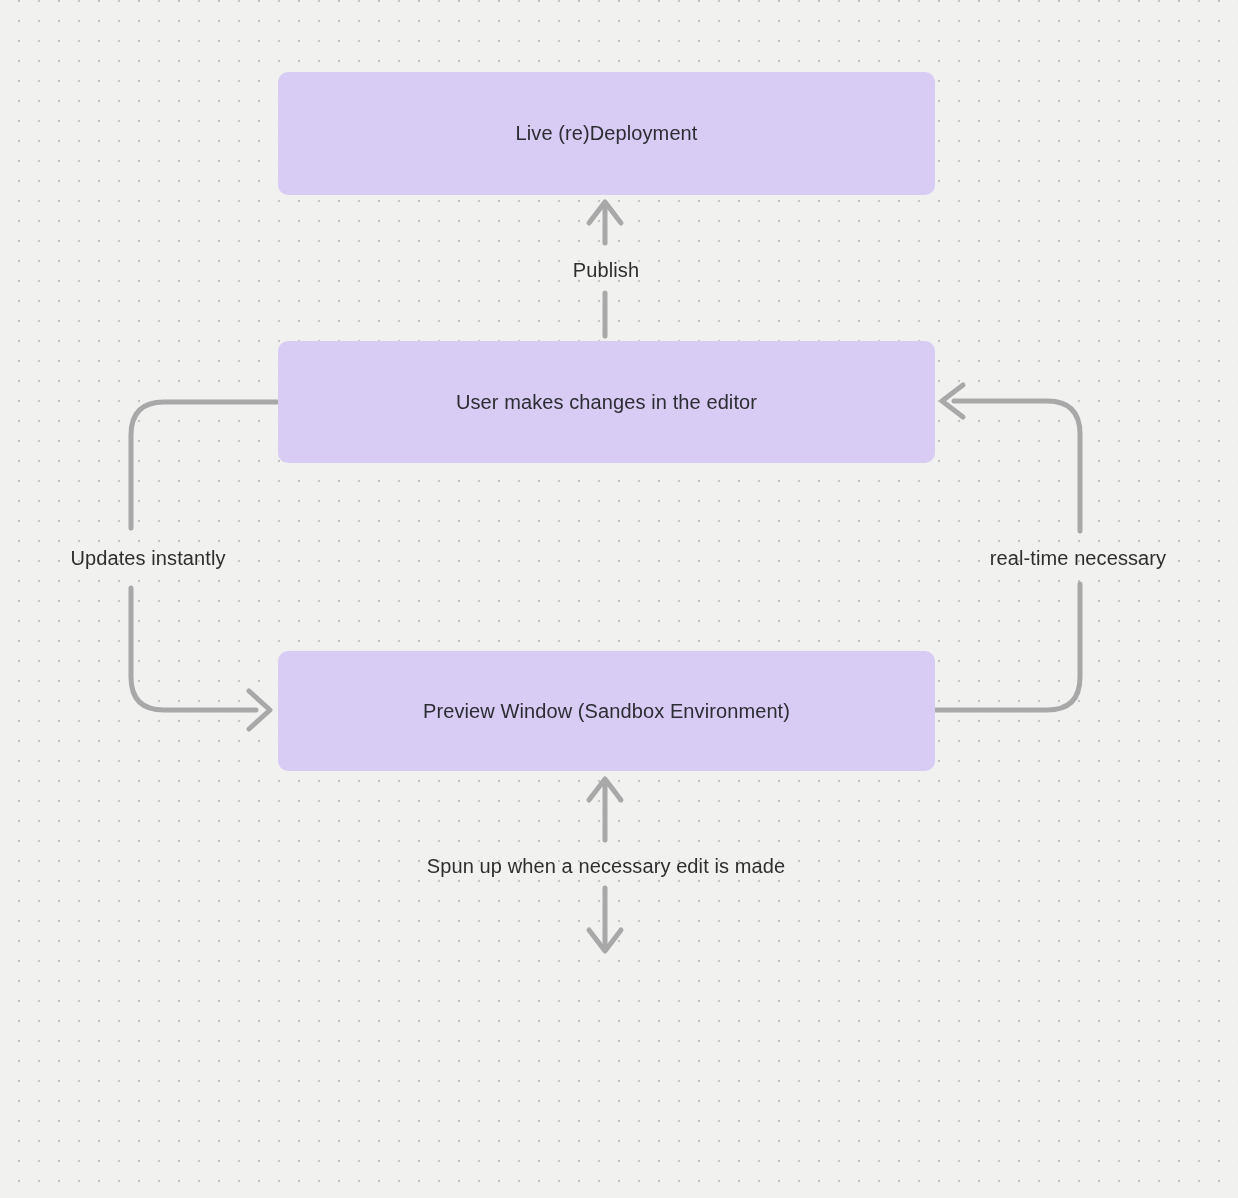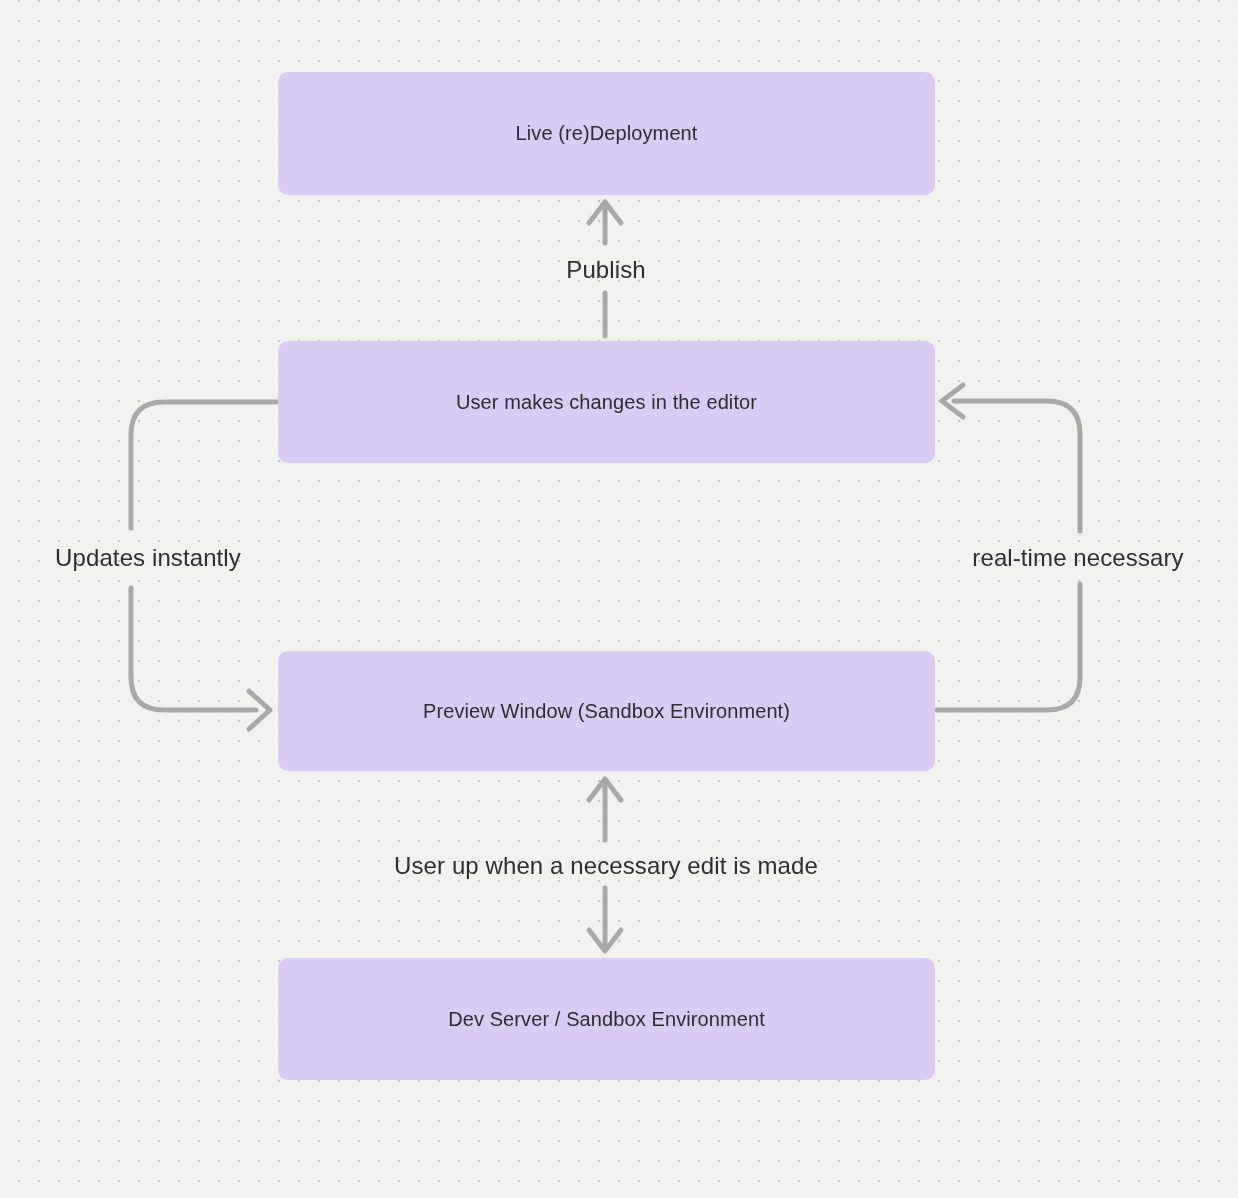--- a/index.html
+++ b/index.html
@@ -49,21 +49,21 @@
     letter-spacing: 0.1px;
   }
   .node-live     { top: 72px;  height: 123px; }
   .node-user     { top: 341px; height: 122px; }
   .node-preview  { top: 651px; height: 120px; }
   .node-dev      { top: 958px; height: 122px; }
   .edge-label {
     position: absolute;
     transform: translate(-50%, -50%);
     white-space: nowrap;
-    font-size: 24px;
+    font-size: 20px;
     color: #2e2e2e;
     letter-spacing: 0.1px;
   }
   .label-publish  { left: 606px;  top: 270px; }
   .label-updates  { left: 148px;  top: 558px; }
   .label-feedback { left: 1078px; top: 558px; }
   .label-spun     { left: 606px;  top: 866px; }
 </style>
 </head>
 <body>
@@ -103,25 +103,22 @@
   </div>
 
   <div class="node node-user">
     <span>User makes changes in the editor</span>
   </div>
 
   <div class="node node-preview">
     <span>Preview Window (Sandbox Environment)</span>
   </div>
 
-  <div class="node node-dev">
-    <span>Dev Server / Sandbox Environment</span>
-  </div>
 
   <div class="edge-label label-publish">Publish</div>
 
   <div class="edge-label label-updates">Updates instantly</div>
 
   <div class="edge-label label-feedback">real-time necessary</div>
 
-  <div class="edge-label label-spun">User up when a necessary edit is made</div>
+  <div class="edge-label label-spun">Spun up when a necessary edit is made</div>
 
 </div>
 
 </body></html>

